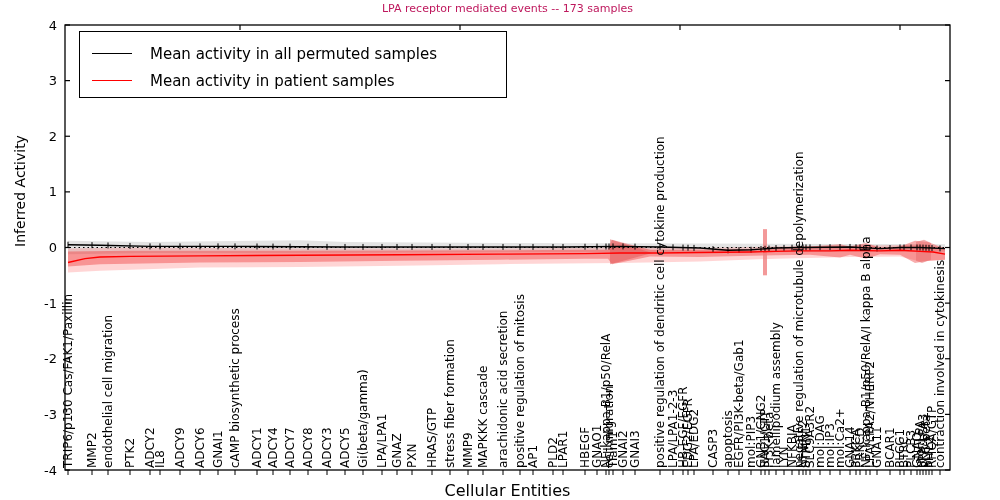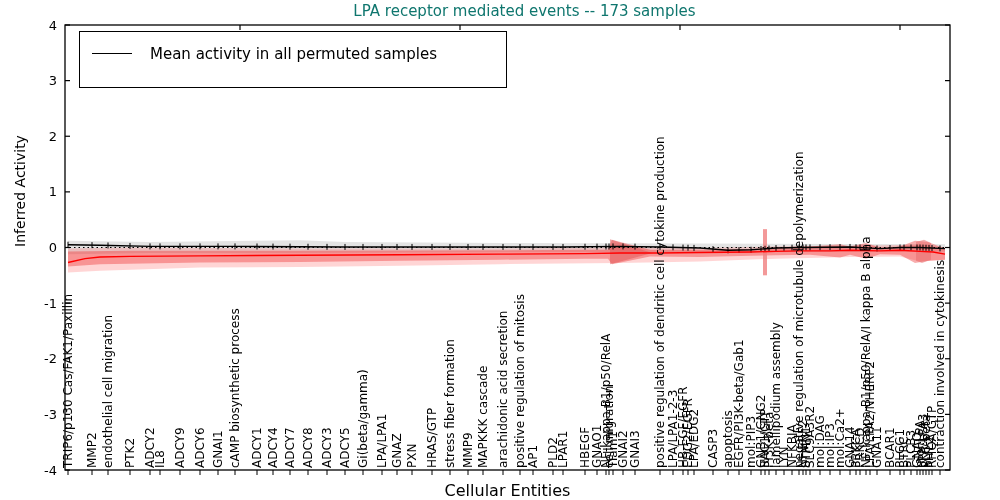--- a/index.html
+++ b/index.html
@@ -1,26 +1,26 @@
 <!DOCTYPE html>
 <html><head>
 <meta charset="utf-8">
 <style>
   html,body{margin:0;padding:0;background:#ffffff;}
   #figure{position:relative;width:1000px;height:500px;background:#ffffff;
           font-family:"DejaVu Sans","Liberation Sans",sans-serif;overflow:hidden;}
   #chart-svg{position:absolute;left:0;top:0;}
-  .fig-title{position:absolute;left:82px;top:2px;width:885px;text-align:center;
-             font-size:15px;color:#0f766e;}
+  .fig-title{position:absolute;left:65px;top:2px;width:885px;text-align:center;
+             font-size:11px;color:#be185d;}
   .x-label{position:absolute;left:65px;top:481px;width:885px;text-align:center;
            font-size:16px;color:#000;}
   .y-label{position:absolute;left:-60px;top:183px;width:160px;text-align:center;
            font-size:14px;color:#000;transform:rotate(-90deg);}
   .legend{position:absolute;left:79px;top:31px;width:428px;box-sizing:border-box;
-          border:1.5px solid #000;background:#fff;padding:8px 10px 20px 12px;}
+          border:1.5px solid #000;background:#fff;padding:8px 10px 3px 12px;}
   .legend-row{display:flex;align-items:center;height:27px;}
   .legend-line{display:inline-block;width:40px;height:0;border-top:1.6px solid #000;
                margin-right:18px;flex:0 0 auto;}
   .legend-text{font-size:15px;color:#000;white-space:nowrap;}
 </style>
 </head>
 <body>
 
 <div id="figure">
   <svg id="chart-svg" width="1000" height="500">
@@ -292,17 +292,21 @@
       <text x="944" y="468" text-anchor="start" font-size="12" fill="#000" transform="rotate(-90 944 468)">contraction involved in cytokinesis</text>
     </svg>
 
   <div class="fig-title">LPA receptor mediated events -- 173 samples</div>
 
   <div class="legend">
     <div class="legend-row">
       <span class="legend-line" style="border-top-color: rgb(0, 0, 0);"></span>
       <span class="legend-text">Mean activity in all permuted samples</span>
     </div>
+    <div class="legend-row">
+      <span class="legend-line" style="border-top-color: rgb(255, 0, 0);"></span>
+      <span class="legend-text">Mean activity in patient samples</span>
+    </div>
   </div>
 
   <div class="x-label">Cellular Entities</div>
   <div class="y-label">Inferred Activity</div>
 </div>
 
 </body></html>

